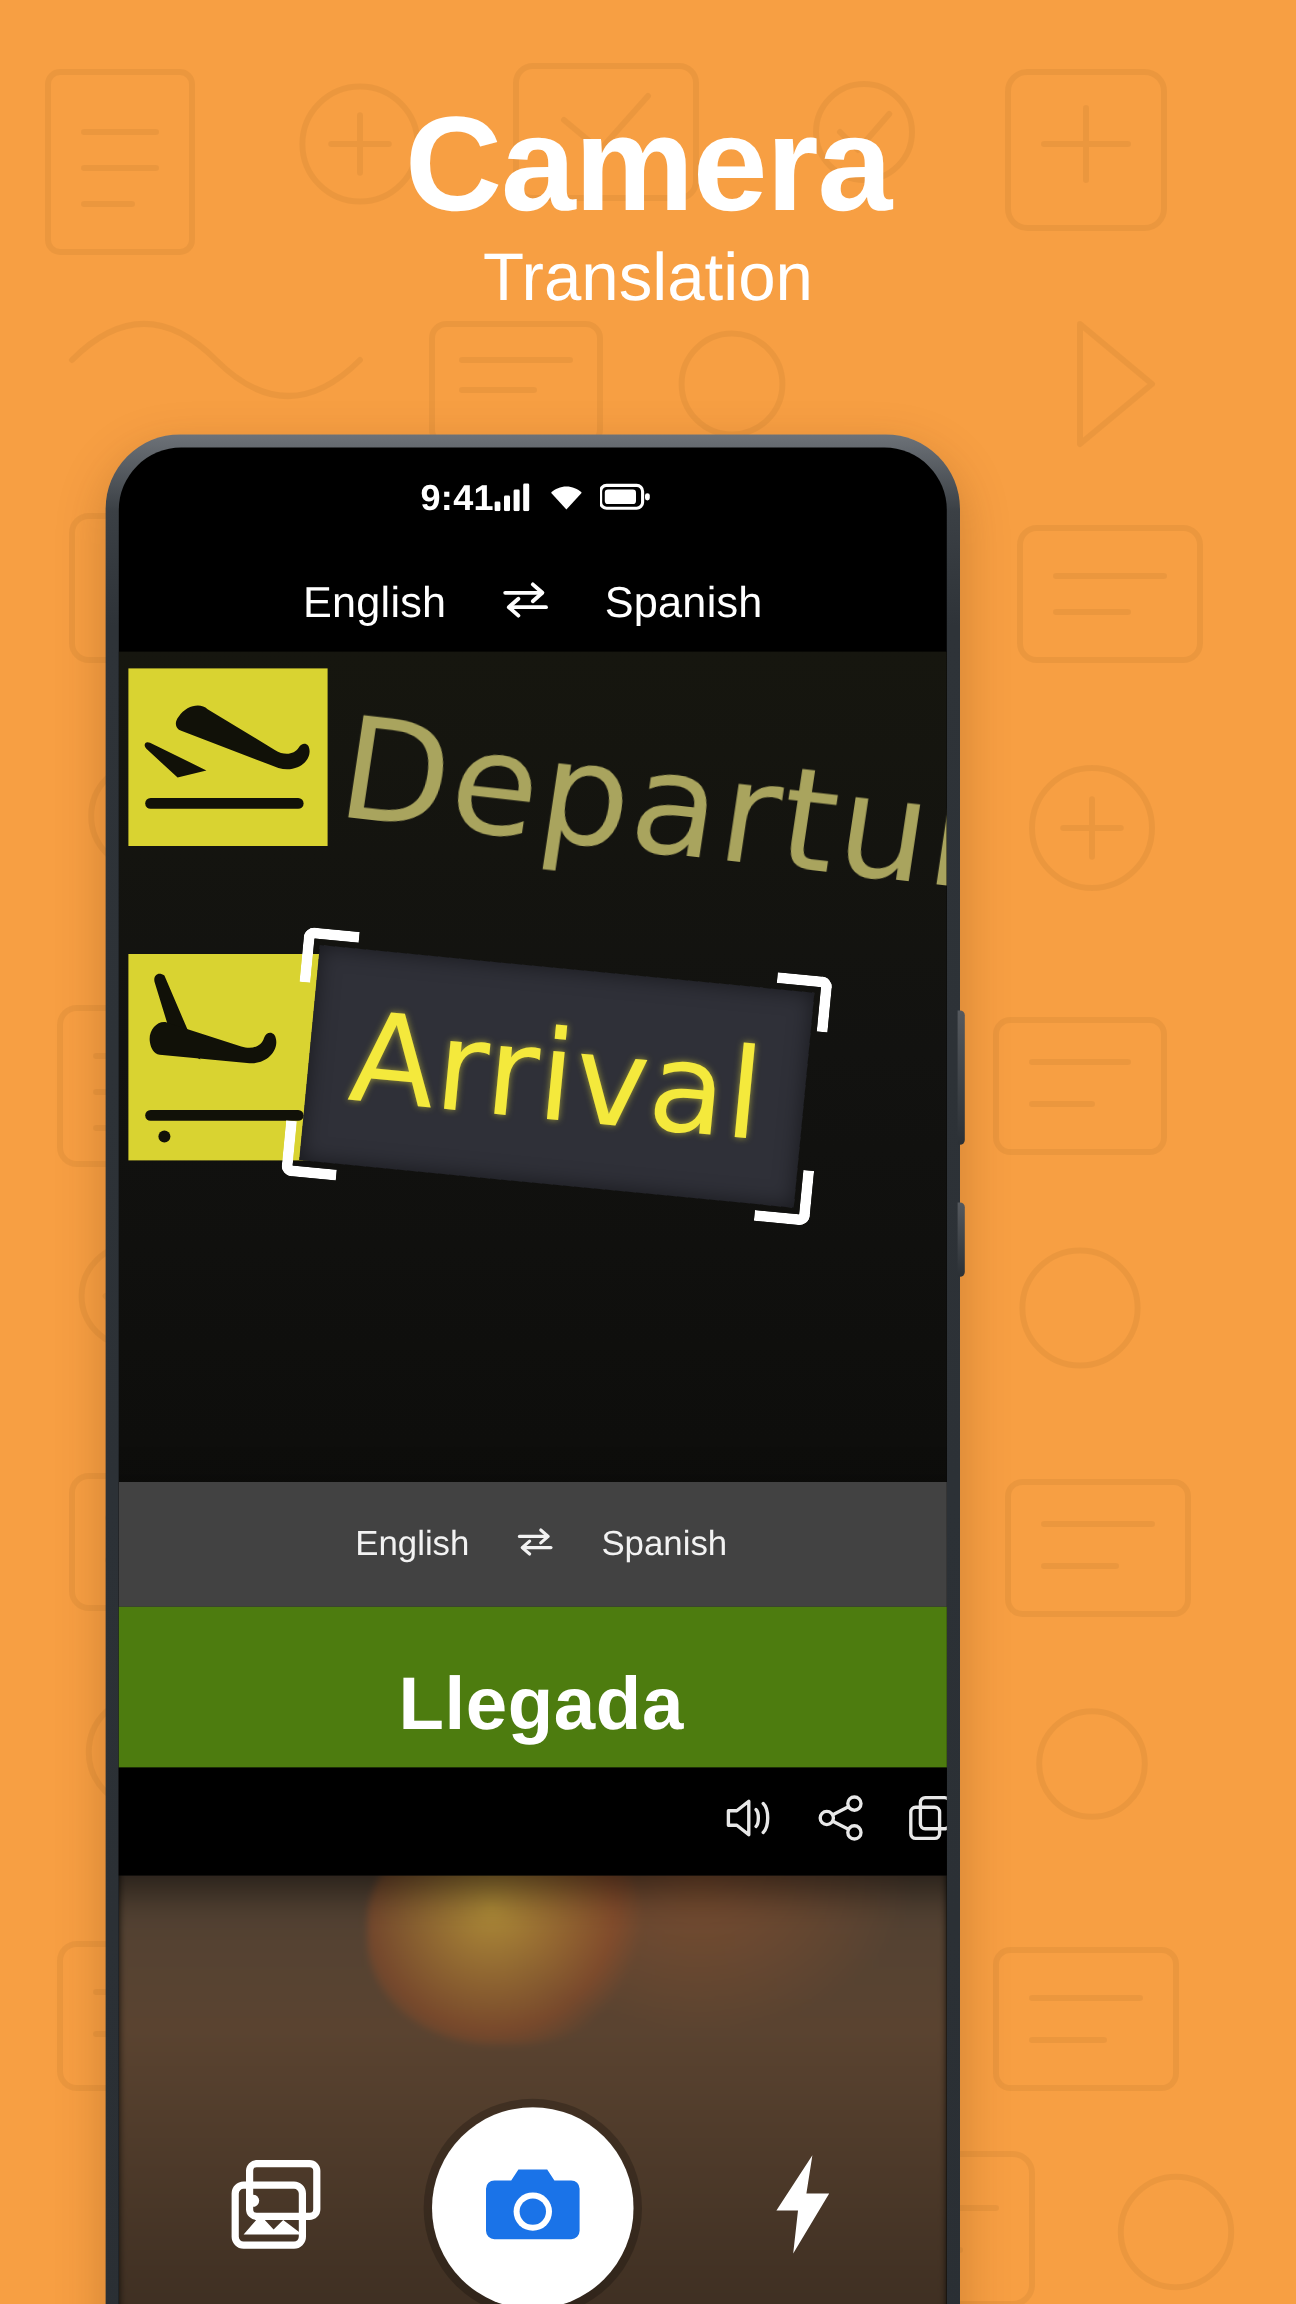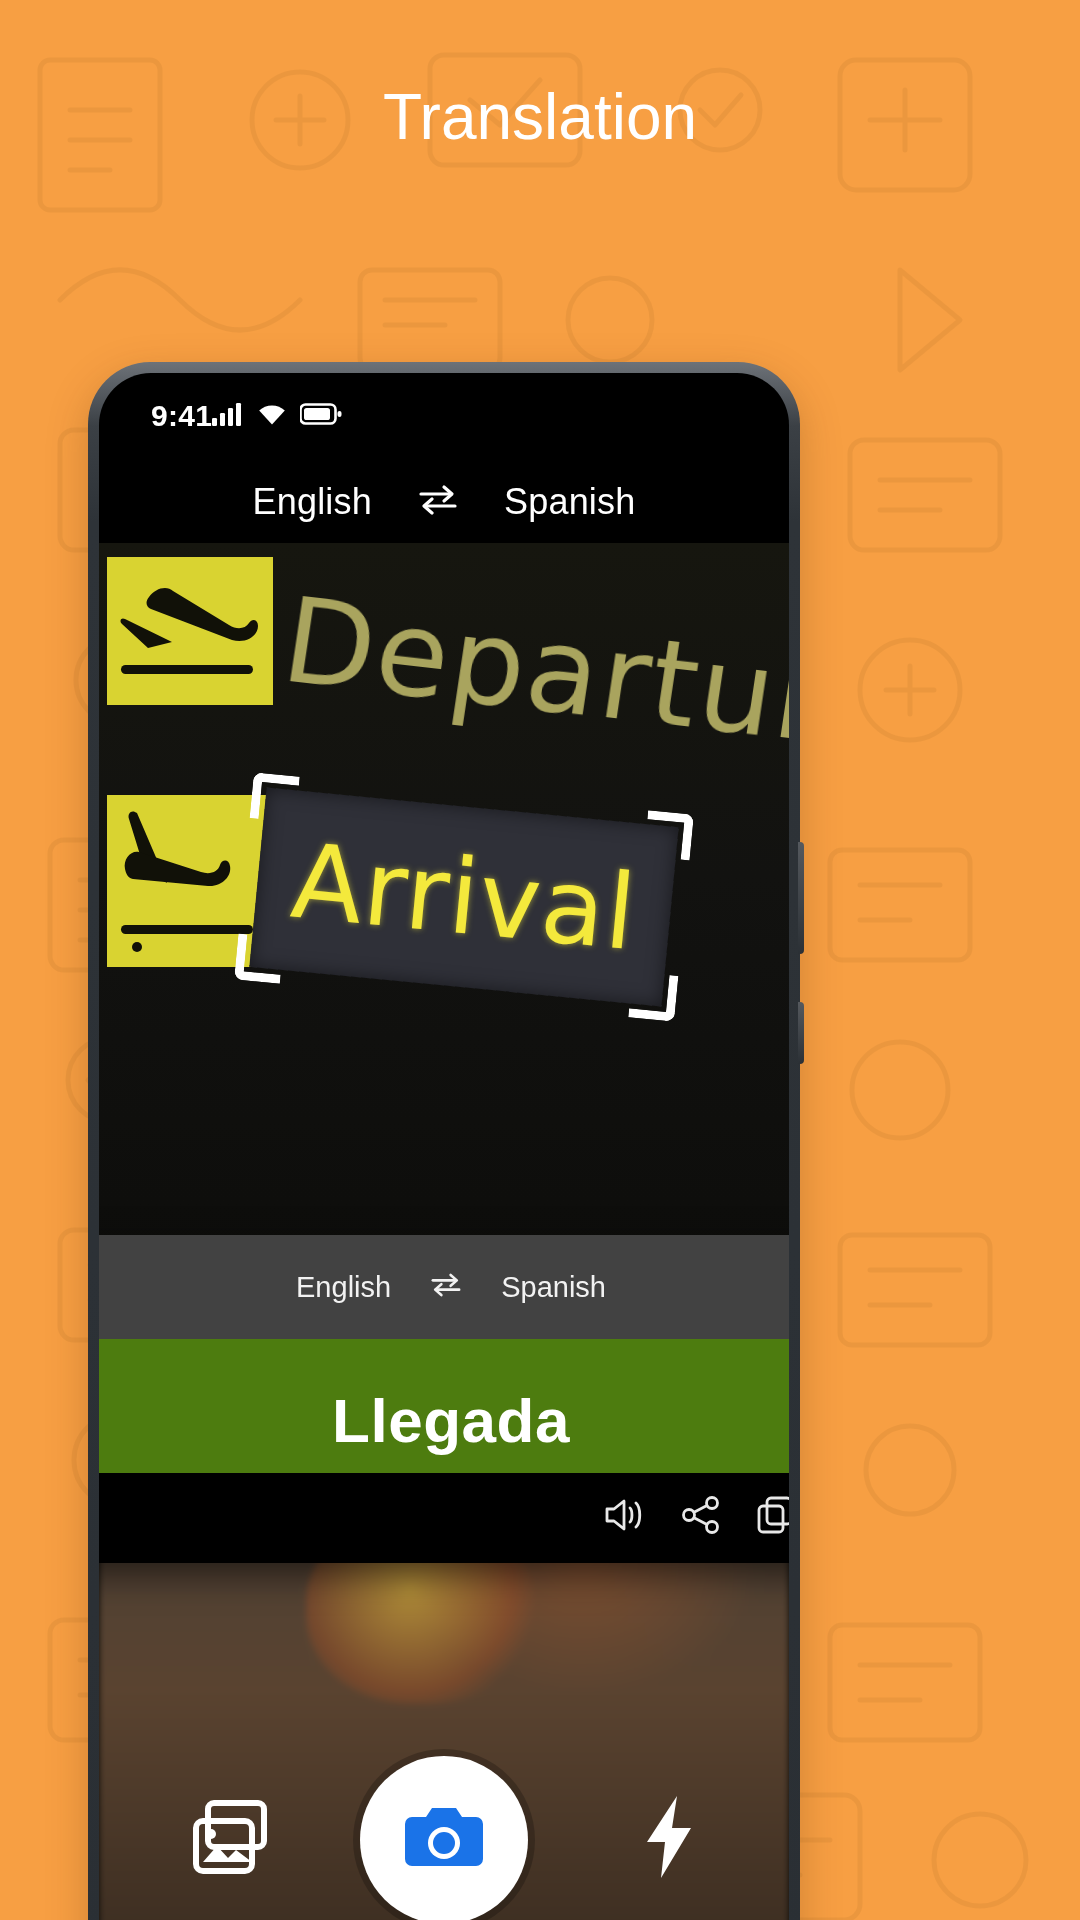--- a/index.html
+++ b/index.html
@@ -27,21 +27,21 @@
     display:block;
     color:#ffffff;
     font-size:112px;
     font-weight:700;
     letter-spacing:-1px;
     line-height:1.05;
   }
   #title-sub {
     display:block;
     color:#ffffff;
-    font-size:64px;
+    font-size:56px;
     font-weight:300;
     letter-spacing:0px;
     line-height:1.18;
     margin-top:2px;
   }
 
   
   #phone {
     position:absolute;
     left:88px; top:362px;
@@ -65,21 +65,21 @@
     width:6px; border-radius:0 4px 4px 0;
     background:linear-gradient(180deg,#55595e,#2b3035);
     z-index:8;
   }
   #side-btn-volume { top:480px; height:112px; }
   #side-btn-power  { top:640px; height:62px; }
 
   
   #status-bar {
     position:absolute; top:0; left:0; right:0; height:86px;
-    display:flex; align-items:center; justify-content:flex-start;
+    display:flex; align-items:center; justify-content:center;
     padding:0 48px 0 52px;
     z-index:7;
   }
   #status-time {
     color:#fff; font-size:30px; font-weight:600; letter-spacing:.3px;
   }
   #status-icons { display:flex; align-items:center; gap:13px; }
 
   
   #lang-bar {
@@ -317,20 +317,21 @@
       <path d="M330 1835h90M330 1870h60"></path>
       <path d="M560 1800l60 50-60 50z"></path>
       <rect x="720" y="1795" width="140" height="125" rx="16"></rect>
       <path d="M750 1840h80M750 1875h50"></path>
       <circle cx="980" cy="1860" r="46"></circle>
     </g>
   </svg>
 </div>
 
 <div id="headline">
+  <span id="title-main">Camera</span>
   <span id="title-sub">Translation</span>
 </div>
 
 <div id="phone">
   <div class="side-btn" id="side-btn-volume"></div>
   <div class="side-btn" id="side-btn-power"></div>
 
   <div id="phone-inner">
 
     <div id="status-bar">

